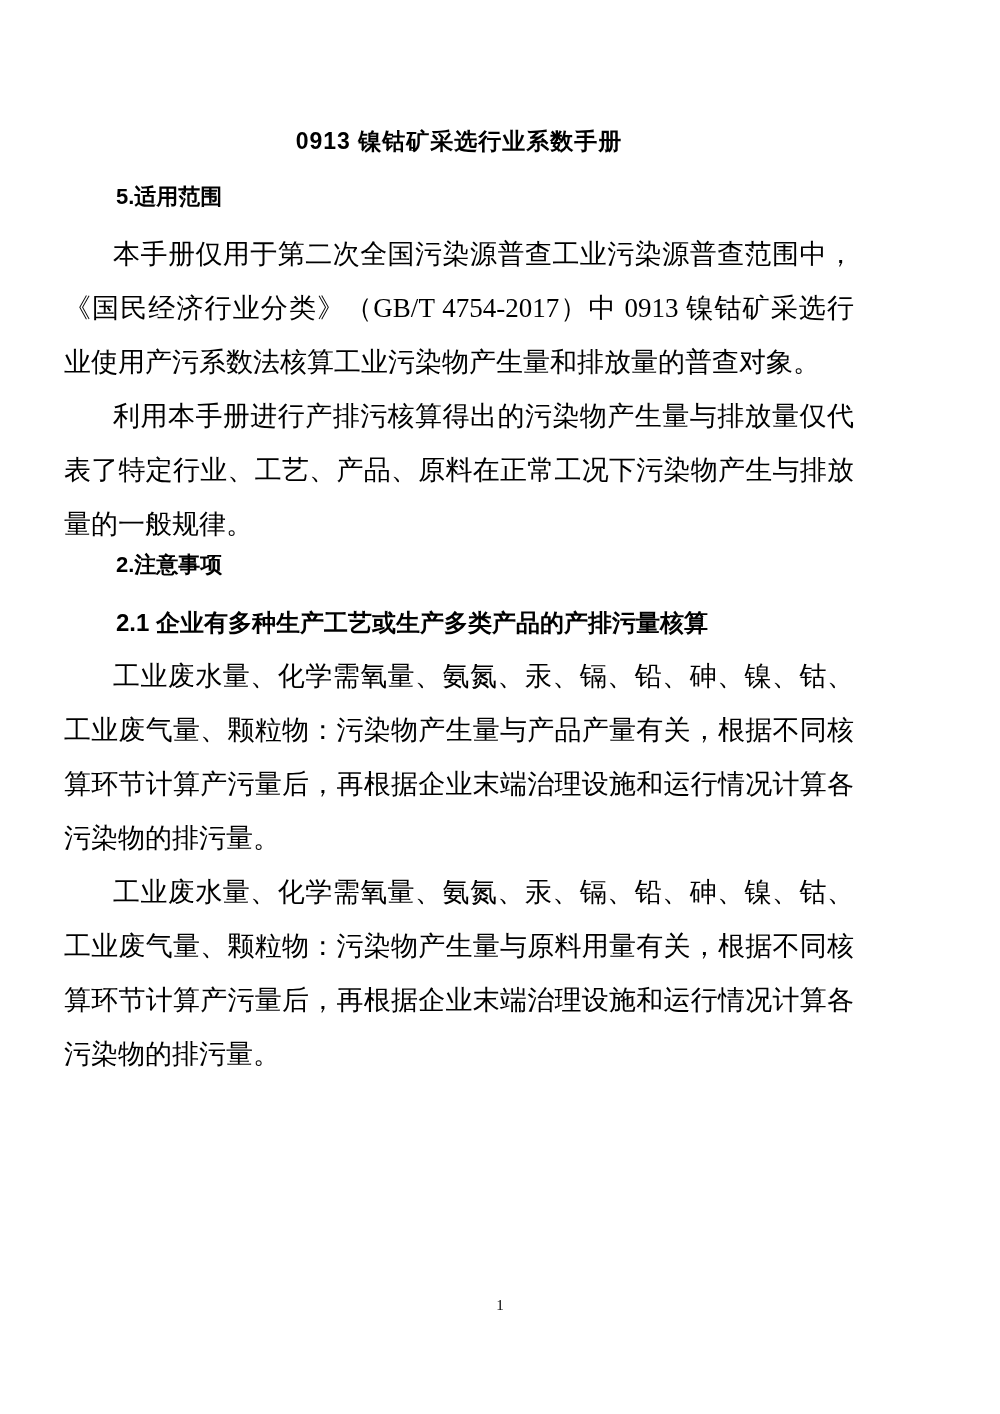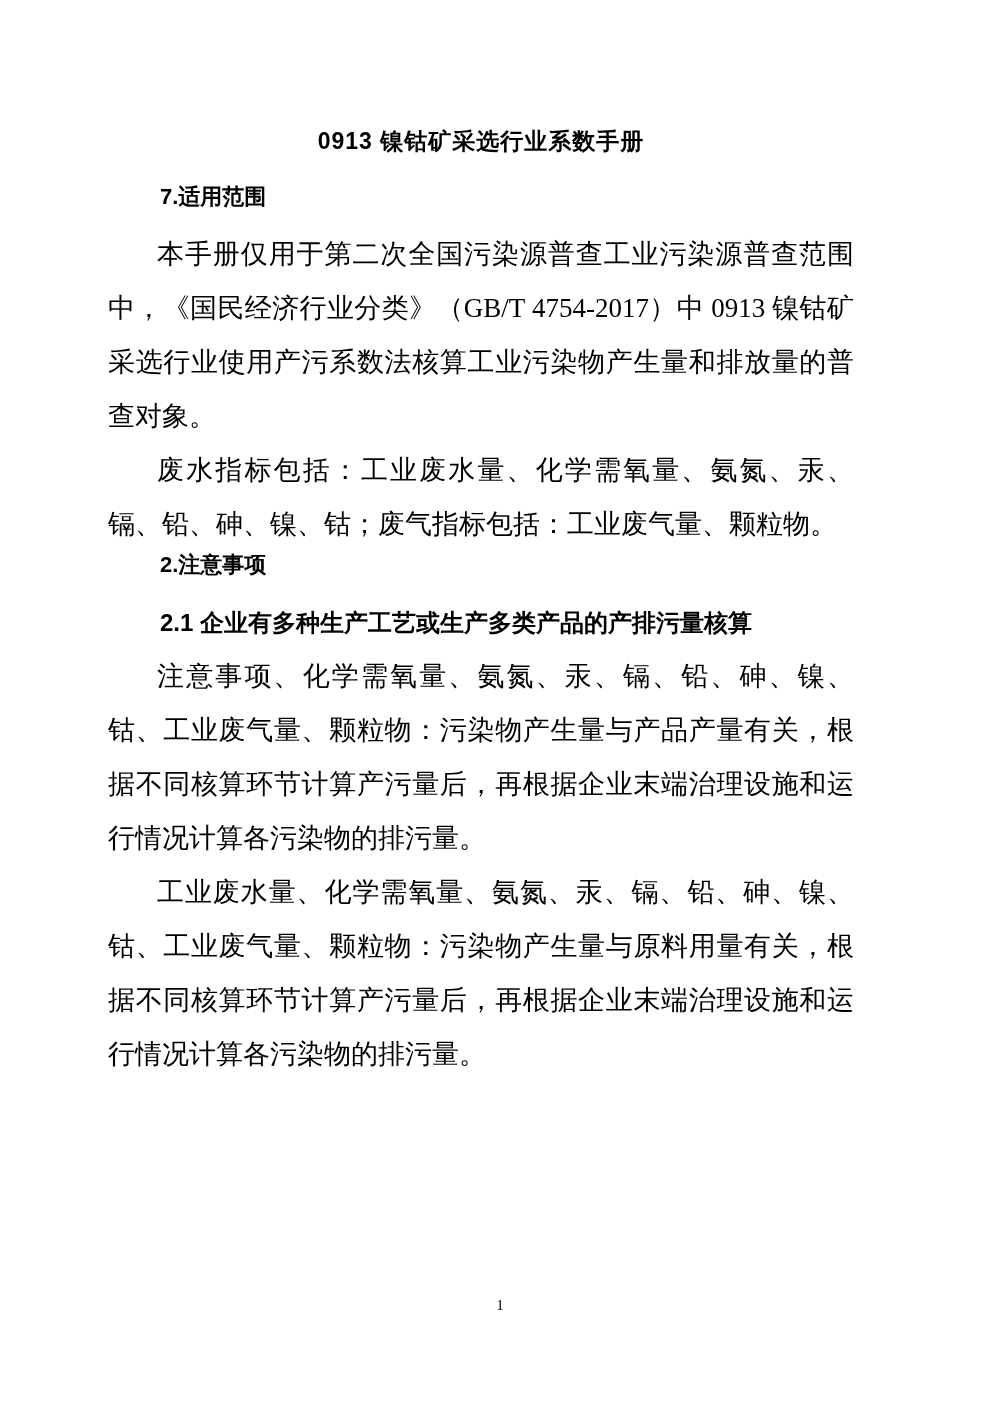--- a/index.html
+++ b/index.html
@@ -8,21 +8,21 @@
     width: 1000px;
     height: 1414px;
     position: relative;
     color: #000000;
     font-family: "Liberation Serif", "DejaVu Serif", serif;
     overflow: hidden;
   }
   .page {
     width: 100%;
     height: 100%;
-    padding: 126px 146px 0 108px;
+    padding: 126px 146px 0 64px;
   }
   .doc-title {
     font-family: "Liberation Sans", "DejaVu Sans", sans-serif;
     font-size: 23px;
     font-weight: 700;
     text-align: center;
     letter-spacing: 1px;
     margin-bottom: 26px;
   }
   .sec-heading {
@@ -63,30 +63,30 @@
     font-family: "Liberation Serif", "DejaVu Serif", serif;
   }
 </style>
 </head>
 <body>
 
 <div class="page">
 
   <h1 class="doc-title">0913 镍钴矿采选行业系数手册</h1>
 
-  <h2 class="sec-heading first">7.适用范围</h2>
+  <h2 class="sec-heading first">5.适用范围</h2>
 
   <p class="para">本手册仅用于第二次全国污染源普查工业污染源普查范围中，《国民经济行业分类》（GB/T 4754-2017）中 0913 镍钴矿采选行业使用产污系数法核算工业污染物产生量和排放量的普查对象。</p>
 
+  <p class="para">利用本手册进行产排污核算得出的污染物产生量与排放量仅代表了特定行业、工艺、产品、原料在正常工况下污染物产生与排放量的一般规律。</p>
 
-  <p class="para">废水指标包括：工业废水量、化学需氧量、氨氮、汞、镉、铅、砷、镍、钴；废气指标包括：工业废气量、颗粒物。</p>
 
   <h2 class="sec-heading spaced-top">2.注意事项</h2>
 
   <h3 class="sub-heading">2.1 企业有多种生产工艺或生产多类产品的产排污量核算</h3>
 
-  <p class="para">注意事项、化学需氧量、氨氮、汞、镉、铅、砷、镍、钴、工业废气量、颗粒物：污染物产生量与产品产量有关，根据不同核算环节计算产污量后，再根据企业末端治理设施和运行情况计算各污染物的排污量。</p>
+  <p class="para">工业废水量、化学需氧量、氨氮、汞、镉、铅、砷、镍、钴、工业废气量、颗粒物：污染物产生量与产品产量有关，根据不同核算环节计算产污量后，再根据企业末端治理设施和运行情况计算各污染物的排污量。</p>
 
   <p class="para">工业废水量、化学需氧量、氨氮、汞、镉、铅、砷、镍、钴、工业废气量、颗粒物：污染物产生量与原料用量有关，根据不同核算环节计算产污量后，再根据企业末端治理设施和运行情况计算各污染物的排污量。</p>
 
 </div>
 
 <div class="page-footer">1</div>
 
 </body></html>

